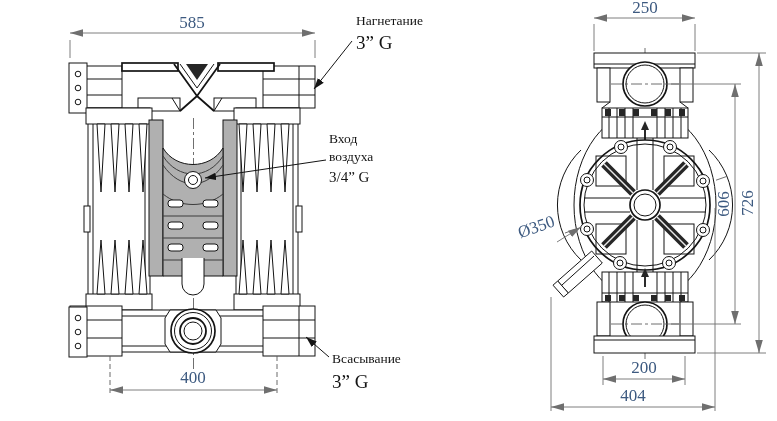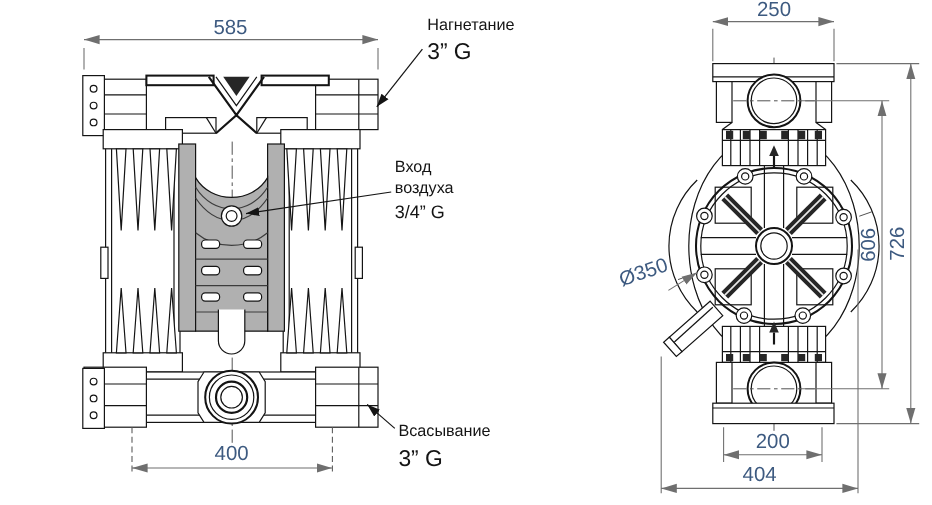--- a/index.html
+++ b/index.html
@@ -1,17 +1,17 @@
 <!DOCTYPE html>
 <html style="--dim-text: #3d5a80; --dim-line: #6f6f6f; --line: #141414; --body-gray: #b0b0b0;"><head>
 <meta charset="utf-8">
 <style>
   html,body{margin:0;padding:0;background:#ffffff;}
   .page{position:relative;width:777px;height:421px;background:#fff;overflow:hidden;
-        font-family:Liberation Sans, sans-serif;}
+        font-family:Liberation Serif, serif;}
   svg{display:block}
   .ln   {stroke:var(--line,#141414);fill:none;stroke-width:1;}
   .ln2  {stroke:var(--line,#141414);fill:none;stroke-width:1.8;}
   .wfill{fill:#ffffff;stroke:var(--line,#141414);stroke-width:1;}
   .wfill2{fill:#ffffff;stroke:var(--line,#141414);stroke-width:1.7;}
   .gry  {fill:var(--body-gray,#b0b0b0);stroke:var(--line,#141414);stroke-width:1;}
   .gryl {stroke:#3c3c3c;fill:none;stroke-width:1;}
   .dkfill{fill:#262626;stroke:none;}
   .spoke{stroke:#262626;stroke-width:8;fill:none;}
   .spokehl{stroke:#e8e8e8;stroke-width:1.4;fill:none;}

